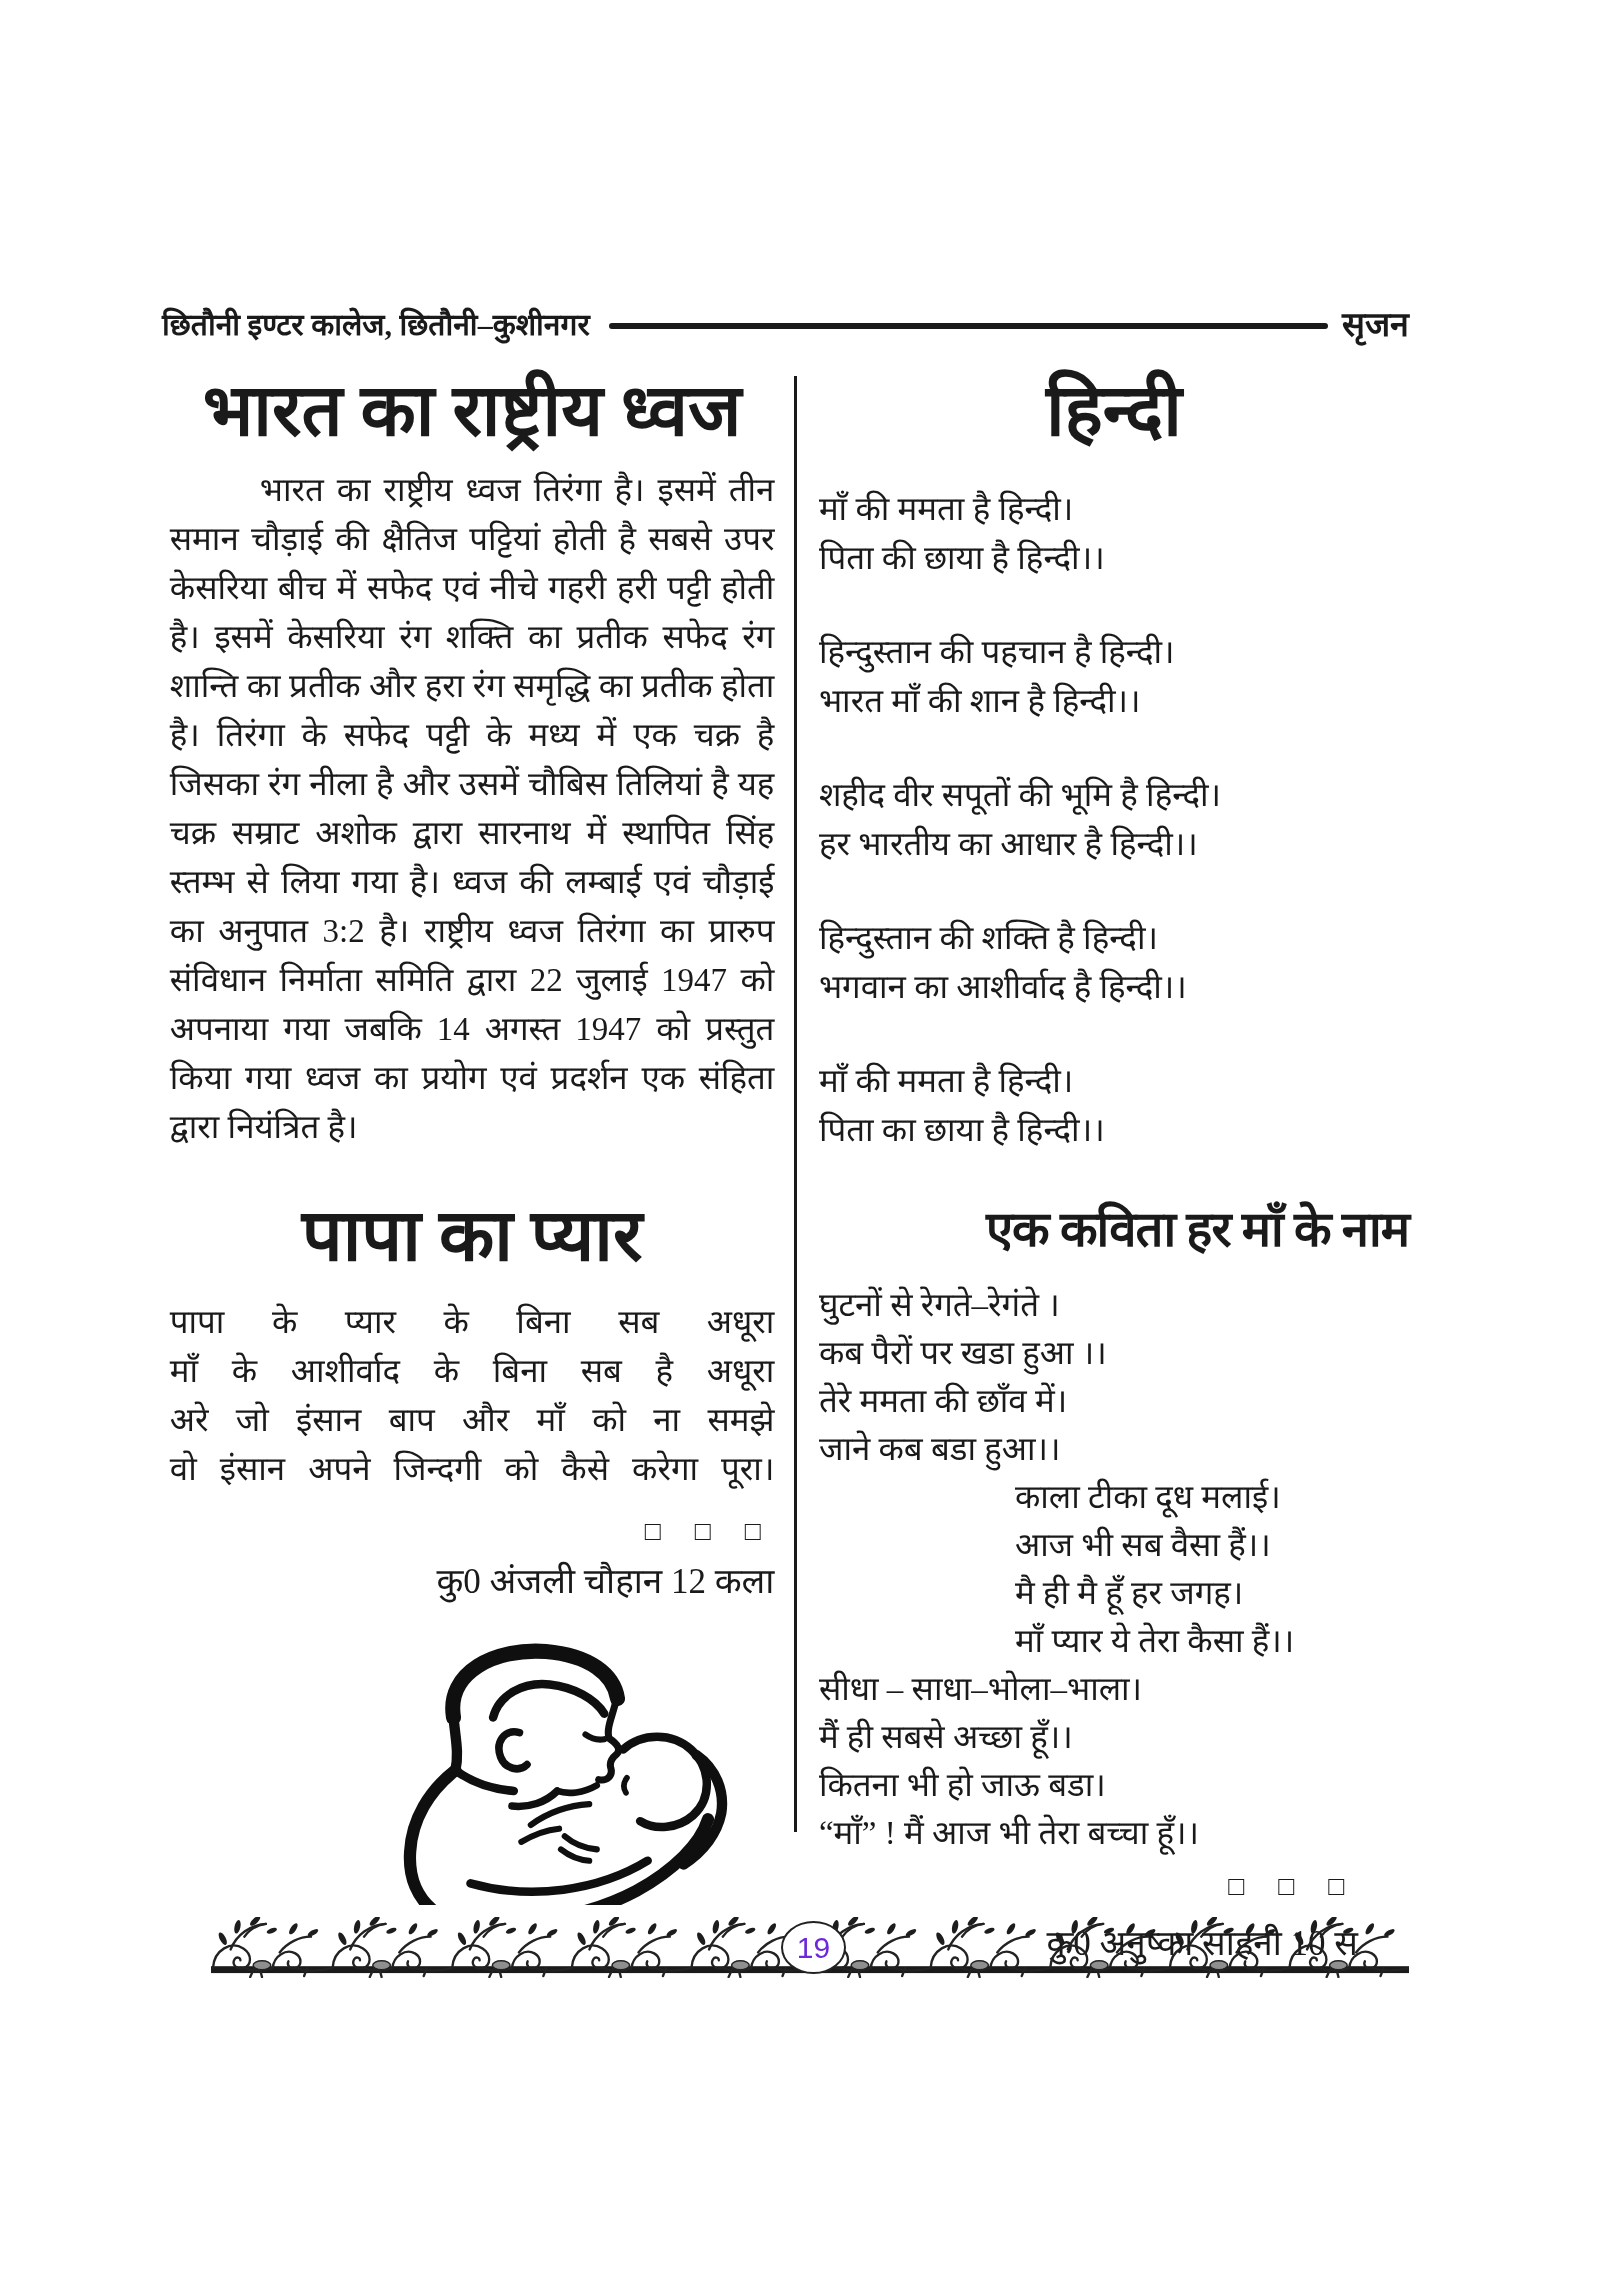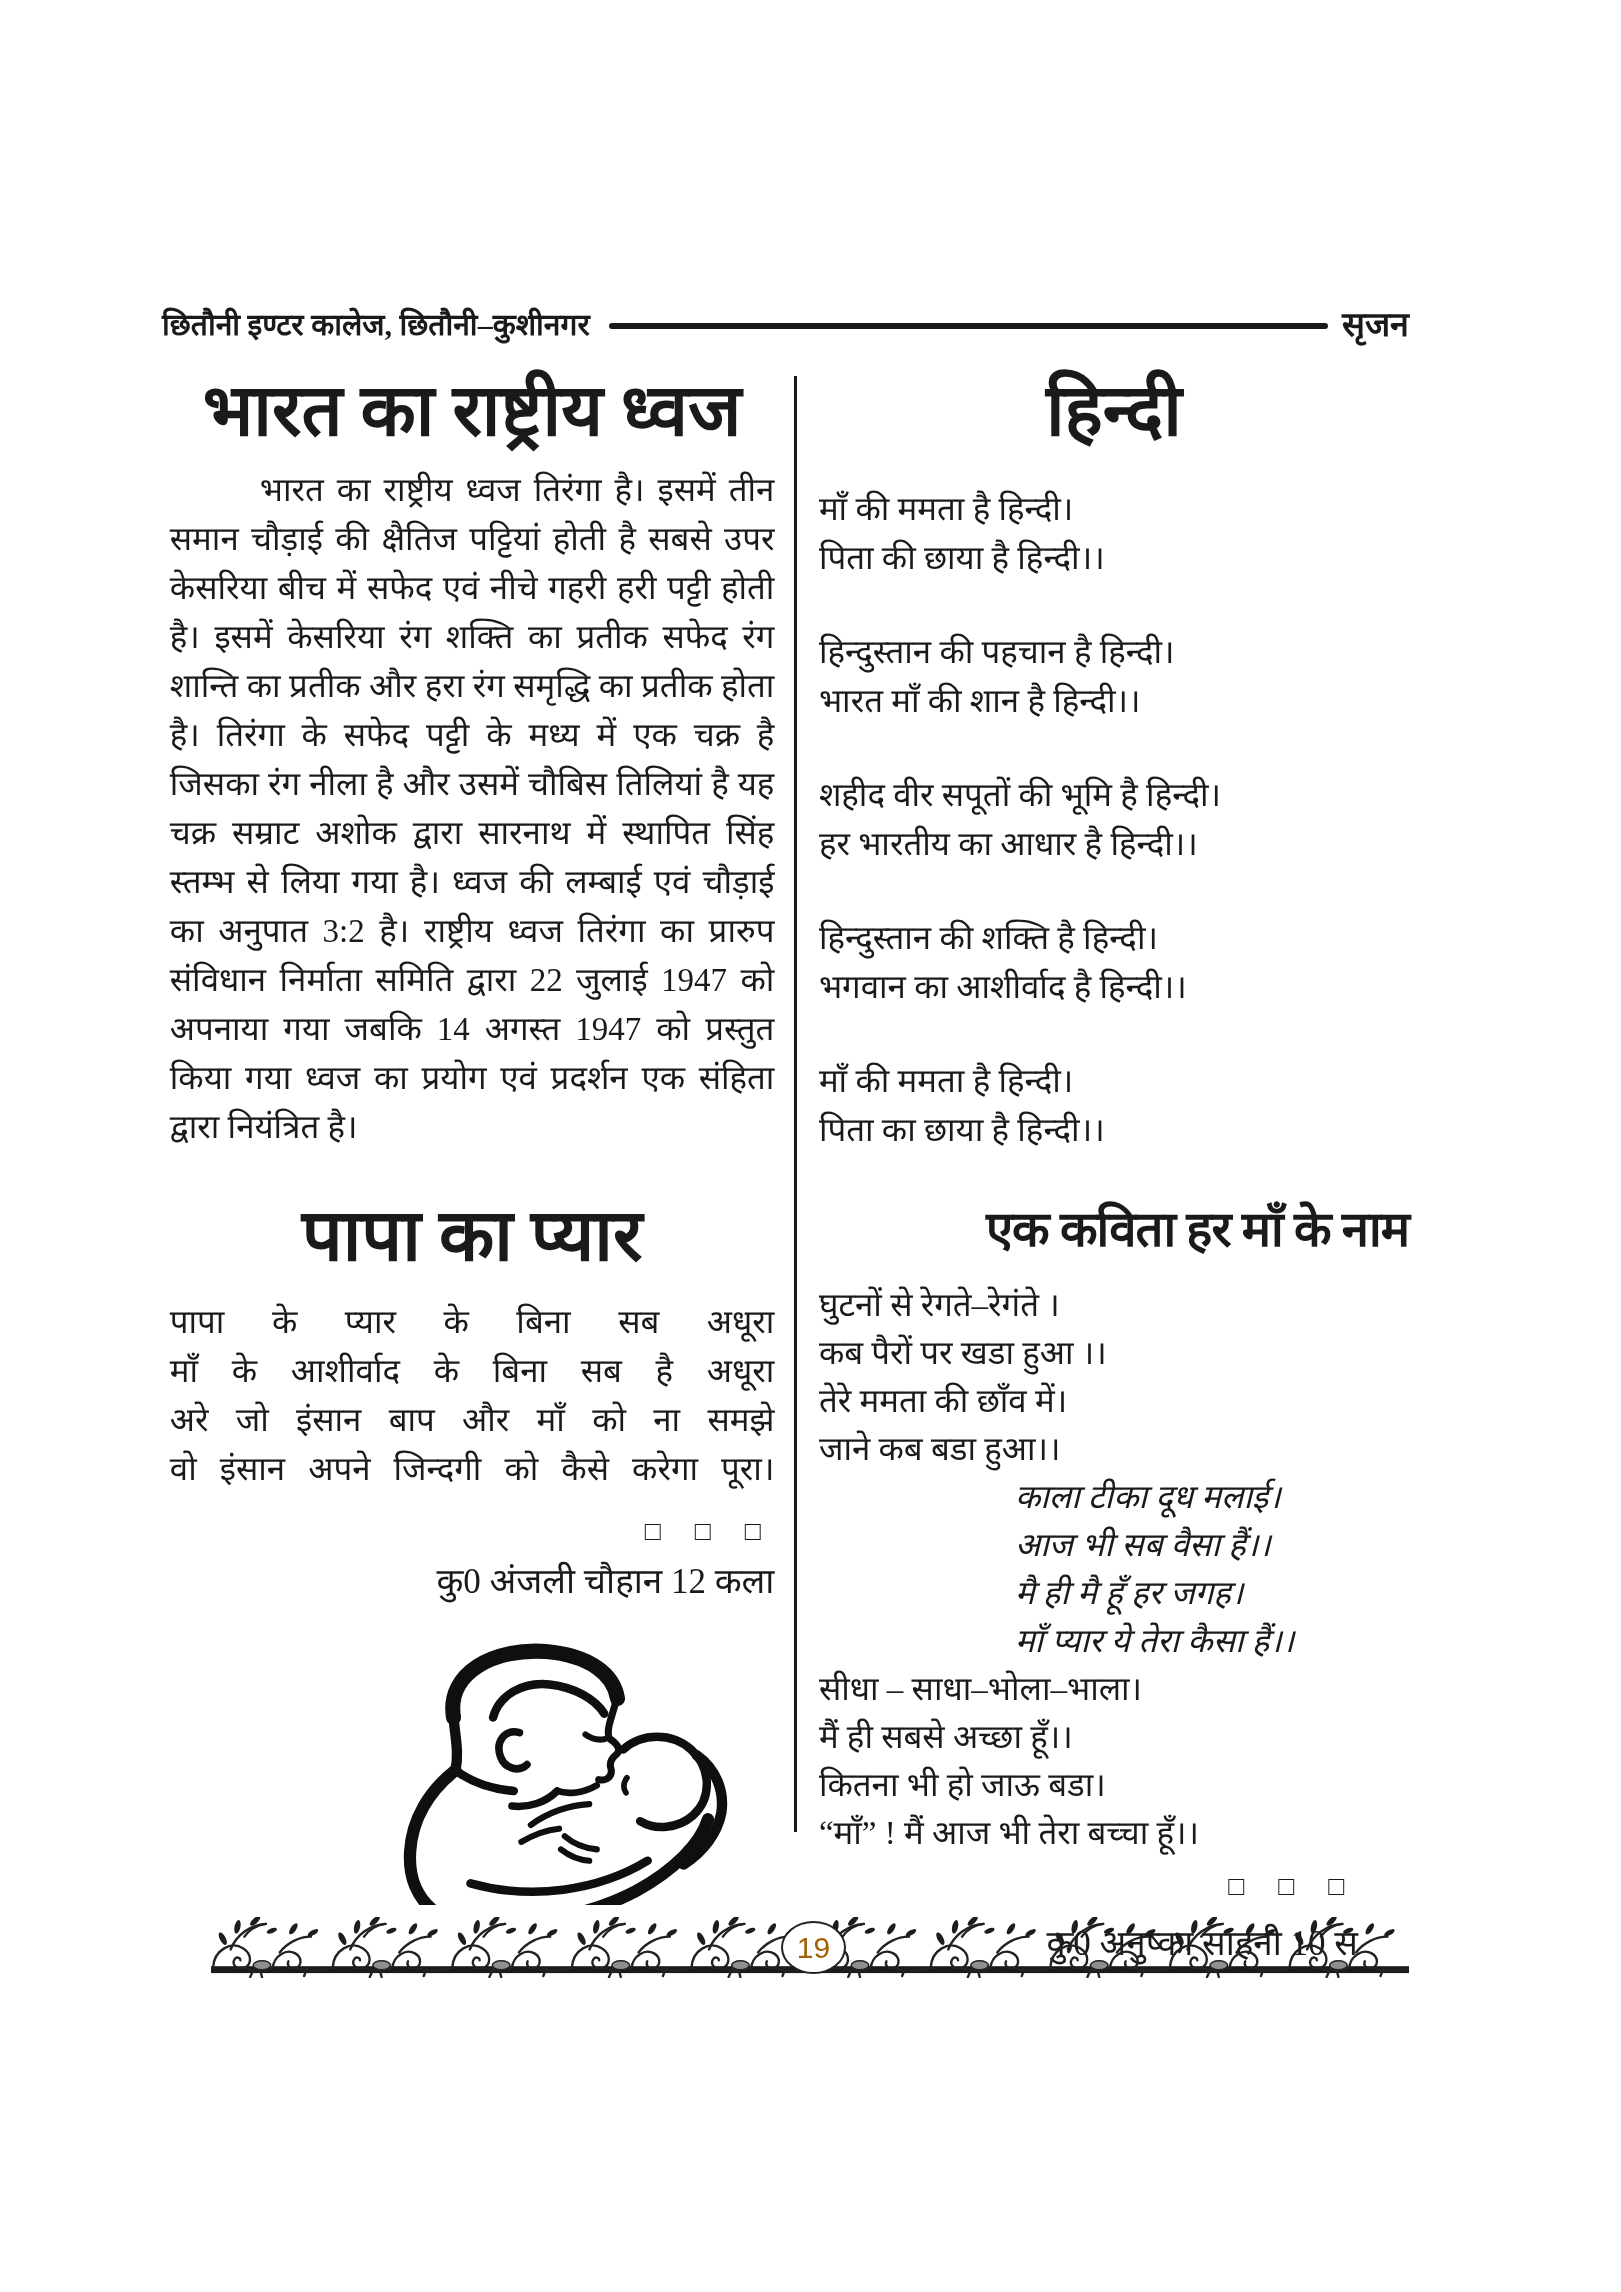--- a/index.html
+++ b/index.html
@@ -36,31 +36,31 @@
     text-align:right;white-space:nowrap;
   }
   .author{font-size:35px;text-align:right;margin-top:9.8px;white-space:nowrap;}
   .illustration{margin:7.8px 17.6px 0 auto;width:377px;height:294px;}
   .illustration svg{display:block;width:100%;height:100%;}
   
   .hindi-title{margin:0 0 29px;}
   .stanza{margin-bottom:45px;}
   .maa-title{font-size:49px;text-align:right;margin:9.8px 0 21.6px;white-space:nowrap;letter-spacing:-1px;}
   .maa-poem .poem-line{line-height:48px;}
-  .poem-line.indent{padding-left:196px;font-style:italic;}
+  .poem-line.indent{padding-left:196px;}
   .col-right .end-marks{padding-right:51px;margin-top:13.7px;}
   .col-right .author{padding-right:51px;margin-top:15.7px;}
   
   .footer-band{position:absolute;left:211px;top:1917px;width:1198px;height:61px;}
   .footer-band svg{display:block;width:100%;height:100%;}
   .page-badge{
     position:absolute;left:781px;top:1921px;width:61px;height:49px;
     background:#ffffff;border:2.9px solid #222222;border-radius:50%;
     display:flex;align-items:center;justify-content:center;
-    font-size:30px;color:#a16207;z-index:2;
+    font-size:30px;color:#6d28d9;z-index:2;
     font-family:"Liberation Sans","DejaVu Sans",sans-serif;
   }
 </style>
 </head>
 <body>
 
 <header class="page-header">
   <span class="college">छितौनी इण्टर कालेज, छितौनी–कुशीनगर</span>
   <span class="header-rule"></span>
   <span class="magazine">सृजन</span>

